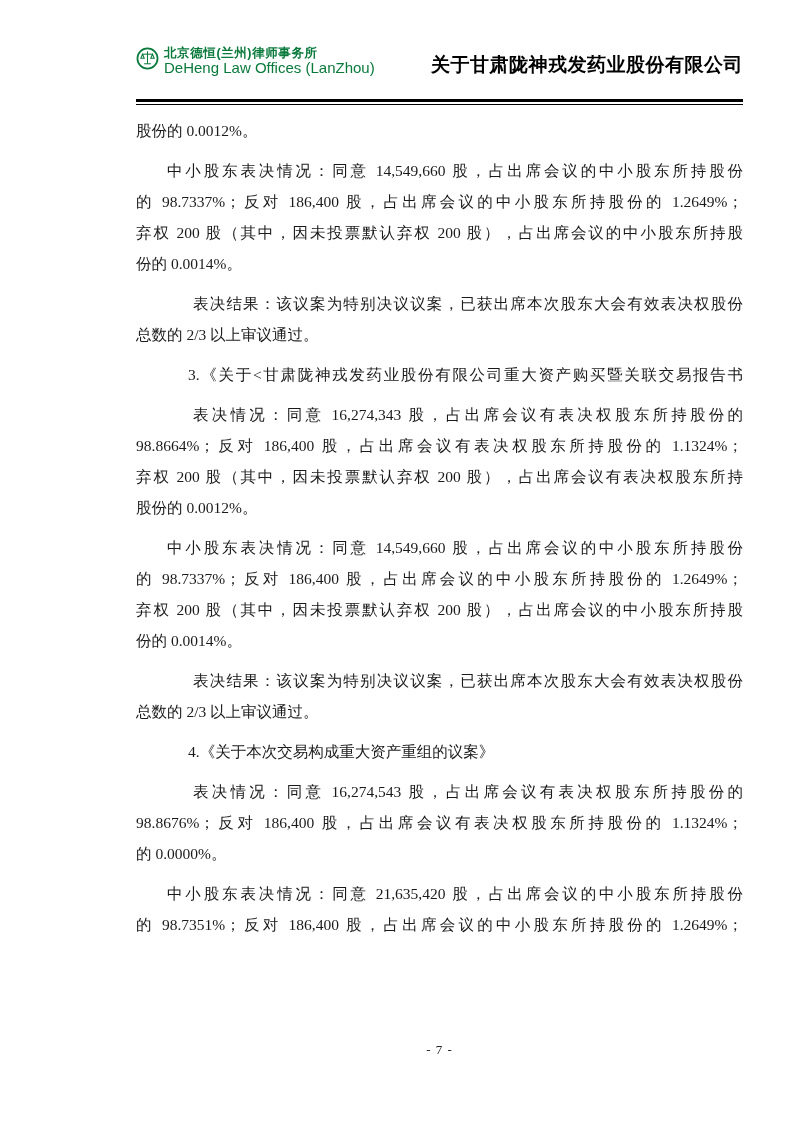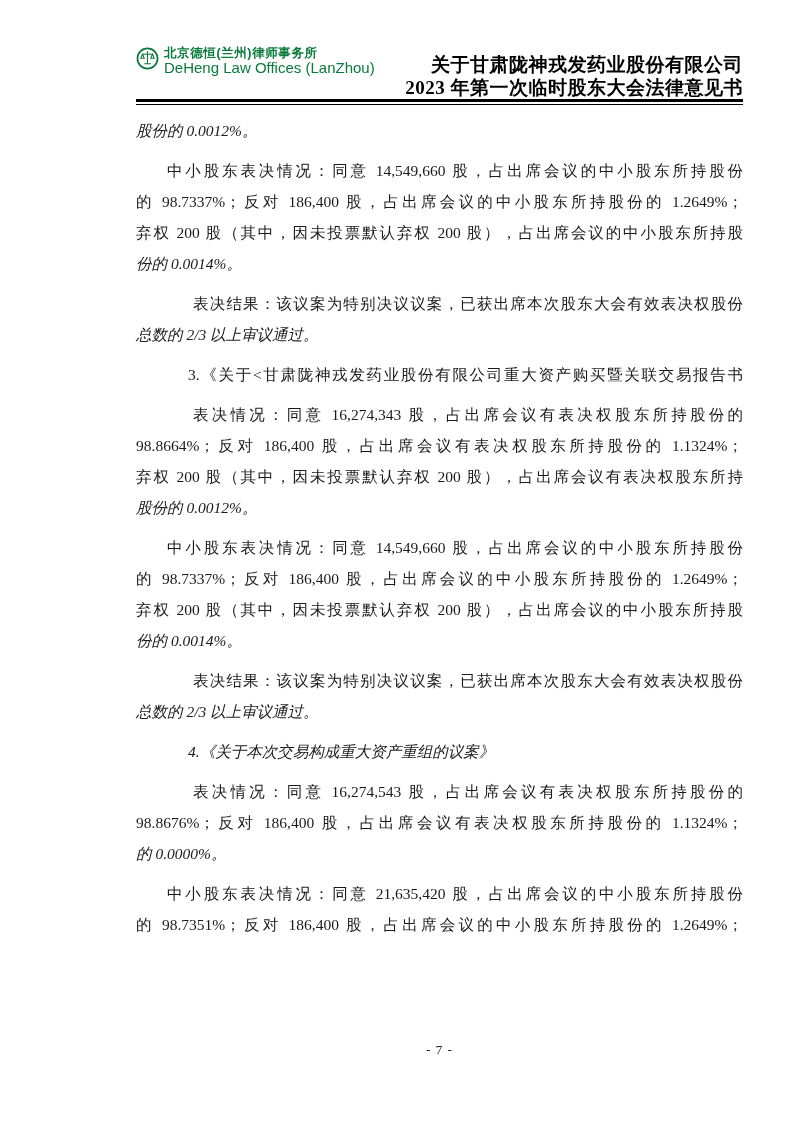--- a/index.html
+++ b/index.html
@@ -33,21 +33,21 @@
     position:absolute; left:93px; right:93px; top:99px;
     height:2px; border-top:3px solid #000; border-bottom:1px solid #000;
   }
   
   .content {
     position:absolute; left:93px; right:93px; top:115px;
     font-size:15.5px; line-height:31px;
   }
   .para { margin:0 0 9px 0; }
   .line { text-align:justify; text-align-last:justify; min-height:31px; }
-  .line.last { text-align-last:left;font-style:italic; }
+  .line.last { text-align-last:left; }
   .para.ind-2    > .line:first-child { padding-left:31px; }
   .para.ind-wide > .line:first-child { padding-left:57px; }
   .para.ind-item > .line:first-child { padding-left:52px; }
   
   .footer {
     position:absolute; left:0; right:0; top:1042px;
     text-align:center; font-size:13px; color:#222; letter-spacing:1px;
   }
 </style>
 </head>
@@ -69,21 +69,20 @@
           </g>
         </svg>
       </span>
       <div>
         <div class="brand-zh">北京德恒(兰州)律师事务所</div>
         <div class="brand-en">DeHeng Law Offices (LanZhou)</div>
       </div>
     </div>
     <div class="doc-title">
       <div>关于甘肃陇神戎发药业股份有限公司</div>
-      <div>2023 年第一次临时股东大会法律意见书</div>
     </div>
   </div>
 
   <div class="rule"></div>
 
   <div class="content">
 
     <div class="para">
       <div class="line last">股份的 0.0012%。</div>
     </div>

